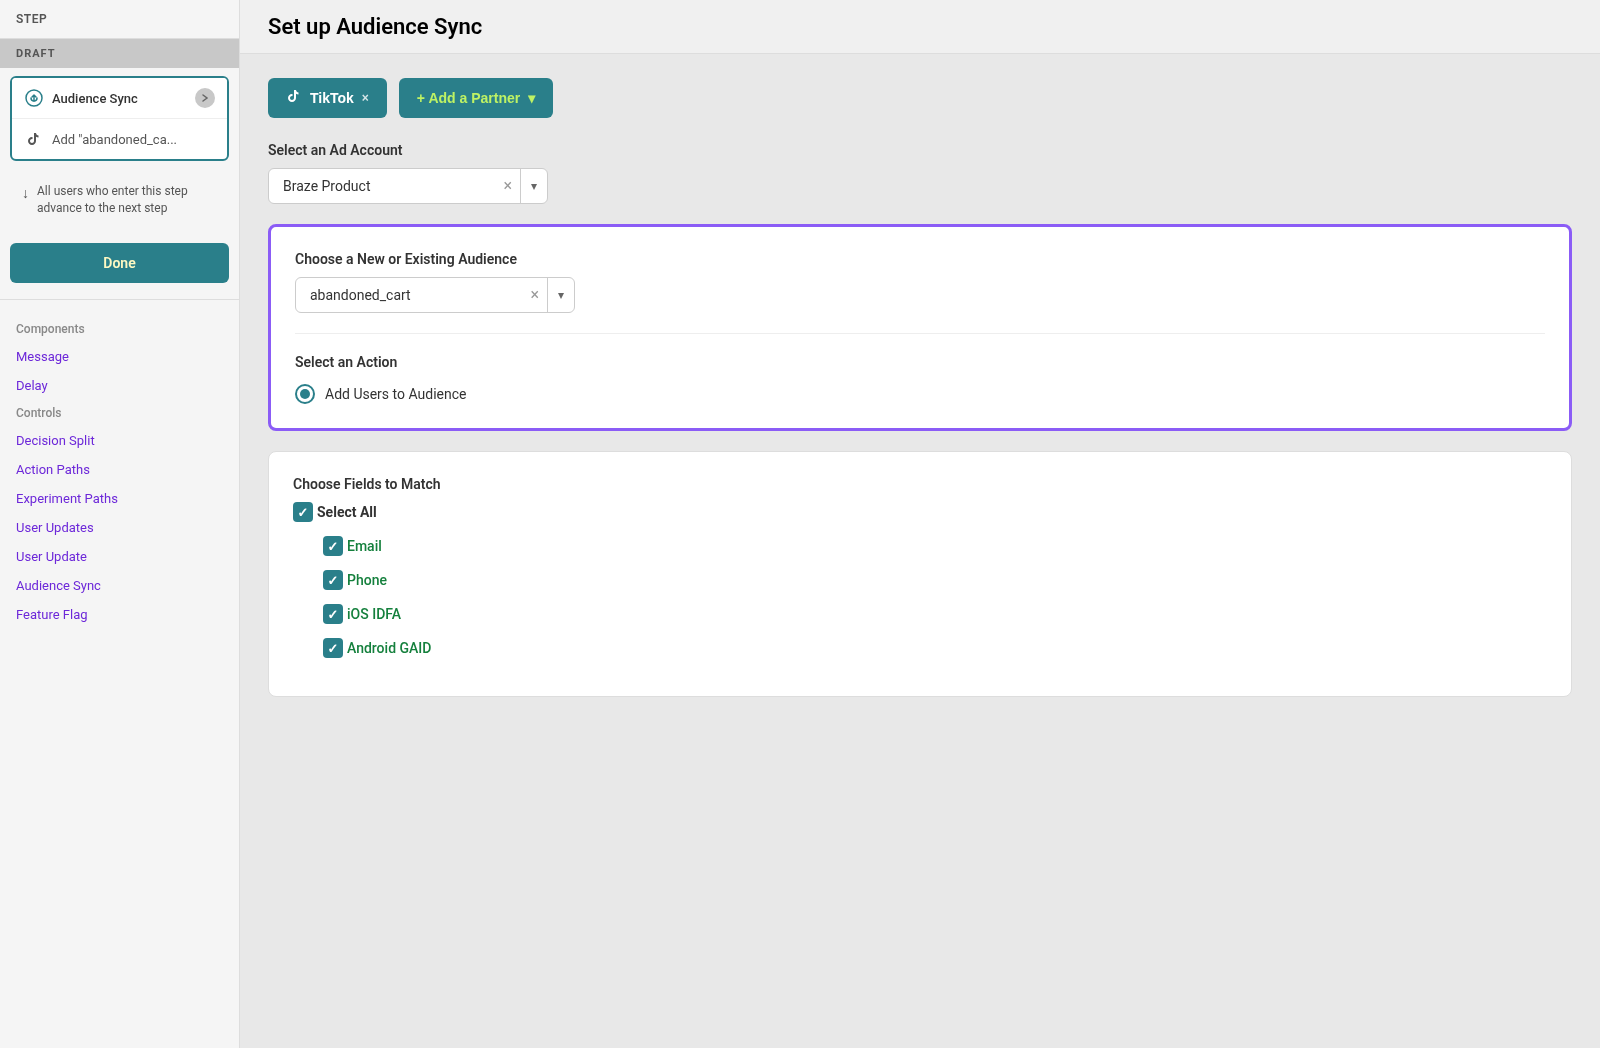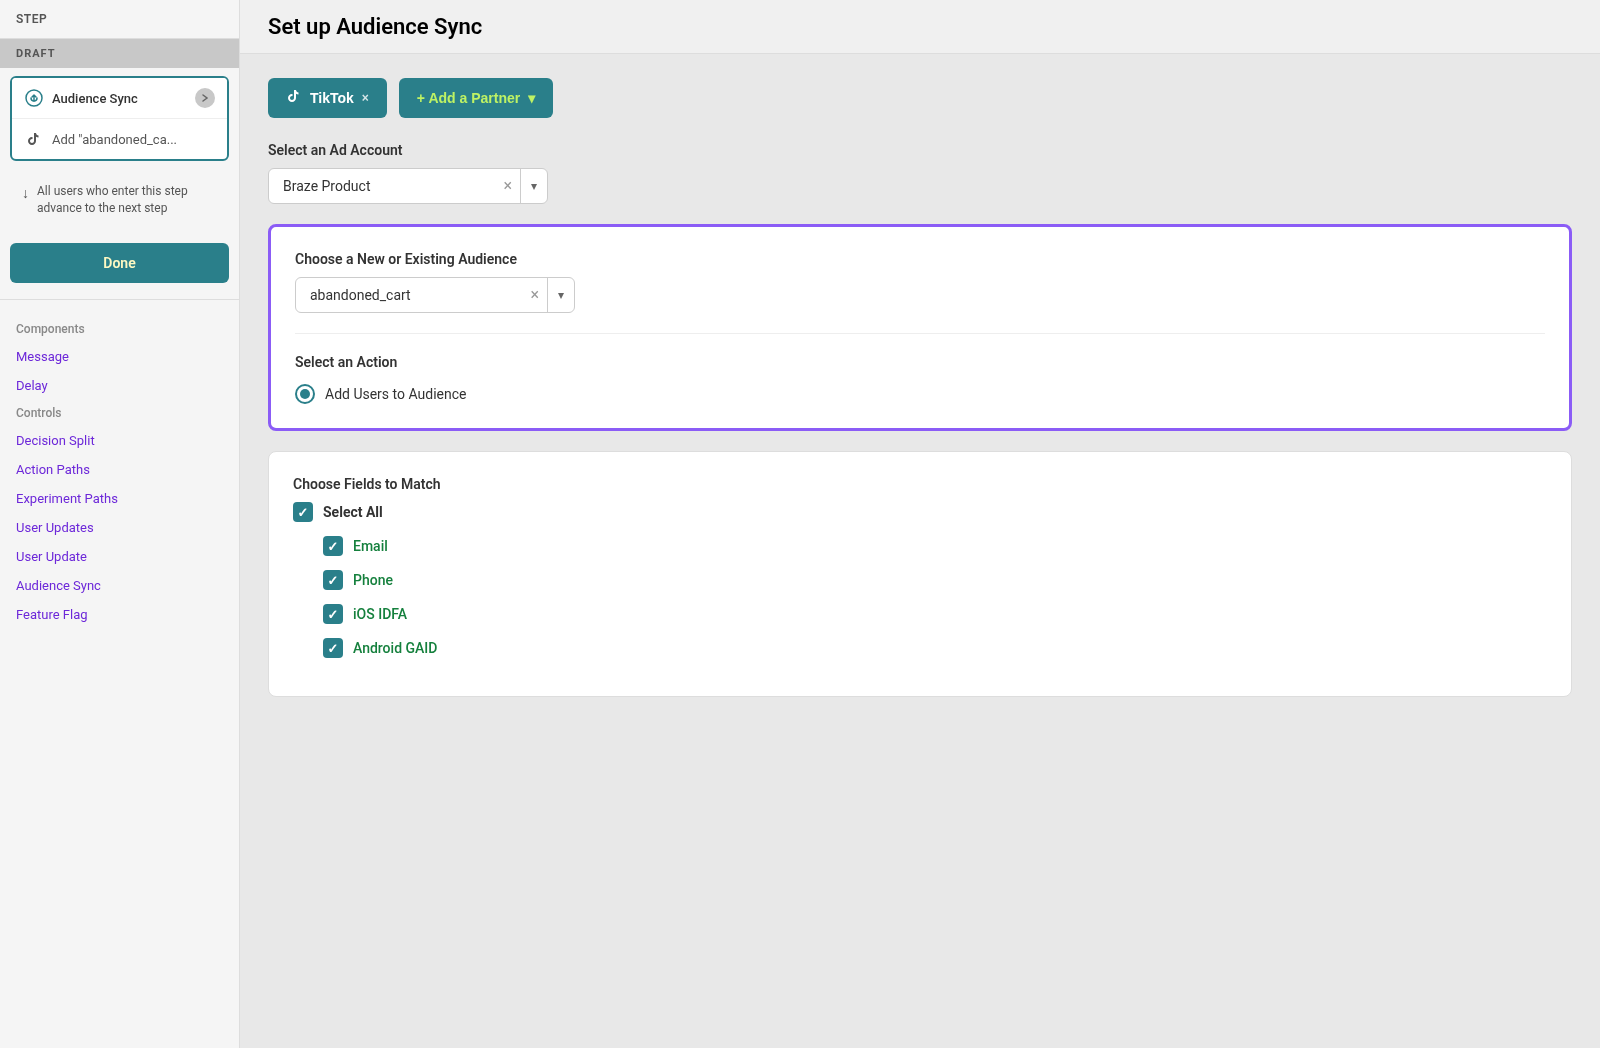--- a/index.html
+++ b/index.html
@@ -312,21 +312,21 @@
     }
 
     .radio-label {
       font-size: 14px;
       color: #333;
     }
 
     .checkbox-row {
       display: flex;
       align-items: center;
-      gap: 10px;
+      gap: 4px;
       margin-bottom: 14px;
       cursor: pointer;
     }
 
     .checkbox-box {
       width: 20px;
       height: 20px;
       border-radius: 4px;
       background: #2a7f8a;
       display: flex;

